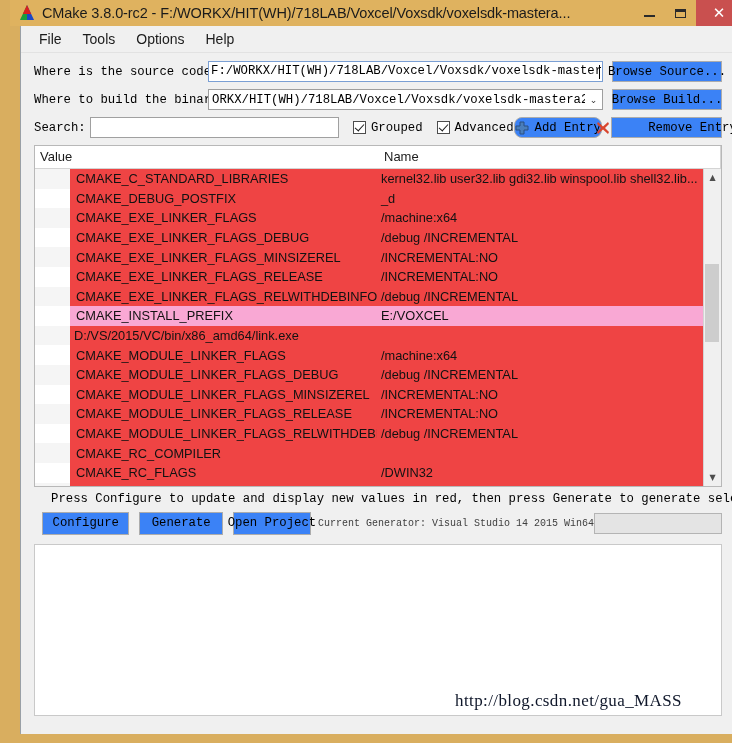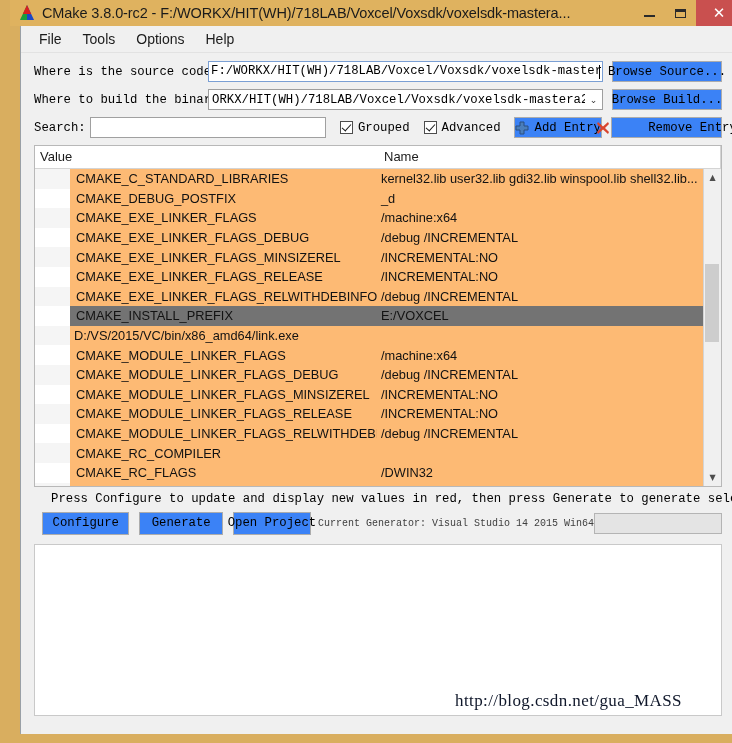--- a/index.html
+++ b/index.html
@@ -230,21 +230,21 @@
     transform: rotate(42deg);
   }
   .cb-label {
     font-family: "Liberation Mono", monospace;
     font-size: 12.3px;
     color: #000;
     white-space: nowrap;
   }
   #btn-add-entry {
     width: 97px;
-    margin-left: 13px;
+    border-radius: 8px;
   }
   #btn-remove-entry {
     width: 111px;
     margin-left: 9px;
     gap: 32px;
   }
   .btn-ico {
     width: 14px; height: 14px;
     margin-right: 6px;
     flex: none;
@@ -306,22 +306,22 @@
   .row.stripe .row-gutter { background: #f5f5f5; }
   .row.plain  .row-gutter { background: #ffffff; }
   .row-main {
     flex: 1;
     height: 100%;
     display: flex;
     align-items: center;
     overflow: hidden;
     box-sizing: border-box;
   }
-  .row.red .row-main      { background: #fdba74; }
-  .row.selected .row-main { background: #737373; }
+  .row.red .row-main      { background: #ef4444; }
+  .row.selected .row-main { background: #f9a8d4; }
   .cell-name {
     width: 307px;
     flex: none;
     font-size: 12.8px;
     color: #121212;
     padding-left: 6px;
     box-sizing: border-box;
     white-space: nowrap;
     overflow: hidden;
   }

